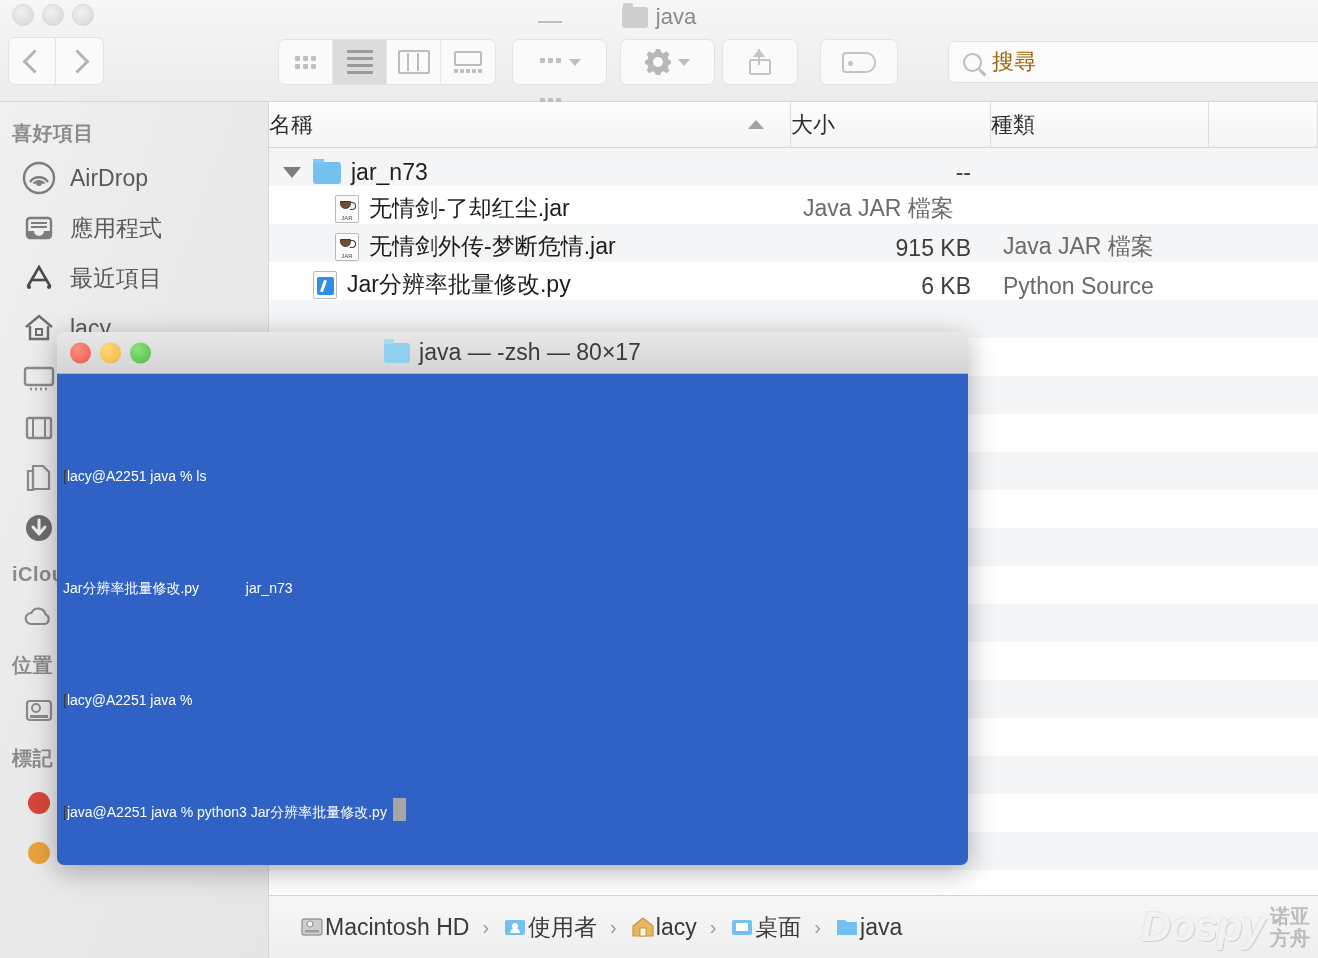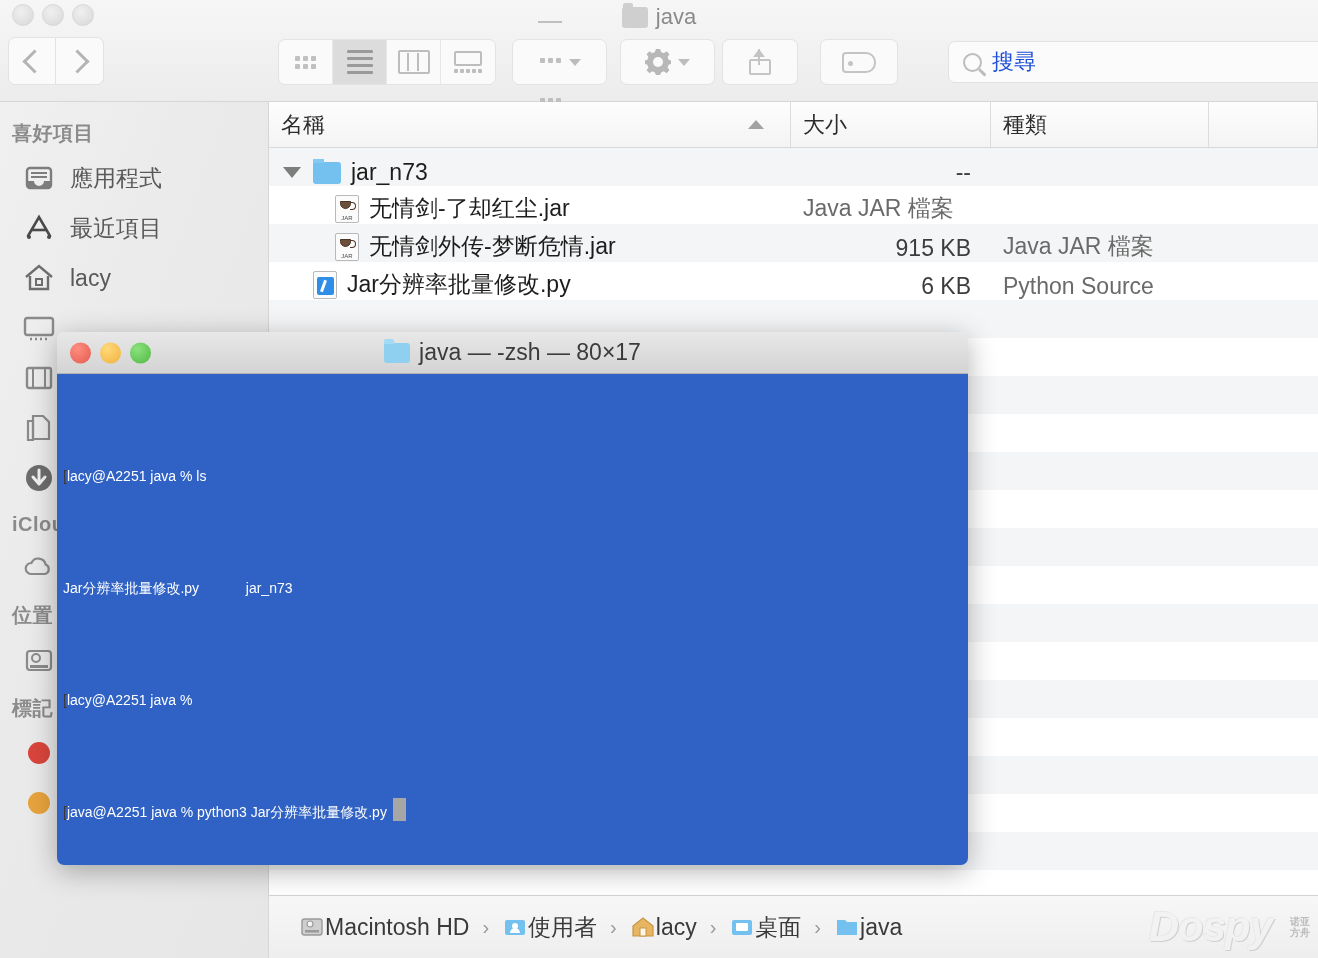--- a/index.html
+++ b/index.html
@@ -246,21 +246,21 @@
   }
   .search-icon:after {
     content: "";
     position: absolute;
     right: -7px; bottom: -4px;
     width: 9px; height: 2.5px;
     background: #bdbdbd;
     transform: rotate(45deg);
     border-radius: 1px;
   }
-  .search-ph { font-size: 22px; color: #1d4ed8; }
+  .search-ph { font-size: 22px; color: #a16207; }
 
   
   .finder-body { flex: 1 1 auto; display: flex; min-height: 0; }
 
   
   .sidebar {
     width: 269px;
     flex: 0 0 269px;
     background: linear-gradient(110deg, #f0f0f0 0%, #eaeaea 40%, #e6e6e6 100%);
     border-right: 1px solid #d6d6d6;
@@ -306,21 +306,20 @@
     align-items: stretch;
     background: linear-gradient(180deg,#fdfdfd,#f4f4f4);
     border-bottom: 1px solid #d8d8d8;
     flex: 0 0 45px;
     font-size: 22px;
     color: #2c2c2c;
   }
   .col-head .ch {
     display: flex;
     align-items: center;
-    padding-left: 12px;
     border-right: 1px solid #dcdcdc;
     box-sizing: border-box;
     position: relative;
   }
   .ch-name { width: 522px; }
   .ch-name .sortcaret {
     position: absolute;
     right: 26px;
     width: 0; height: 0;
     border-left: 8px solid transparent;
@@ -459,35 +458,35 @@
 
   .pbi { width: 26px; height: 26px; flex: 0 0 26px; }
 
   .watermark {
     position: absolute;
     right: 8px;
     top: 50%;
     transform: translateY(-50%);
     display: flex;
     align-items: center;
-    gap: 18px;
+    gap: 6px;
     opacity: 0.95;
   }
   .wm-main {
     font-size: 42px;
     font-weight: bold;
     font-style: italic;
     color: #f2f2f2;
     text-shadow: 1px 1px 0 #cfcfcf, -1px -1px 0 #e8e8e8;
     letter-spacing: -1px;
     font-family: "Liberation Sans", sans-serif;
   }
   .wm-cn {
     display: flex; flex-direction: column;
-    font-size: 10px;
+    font-size: 20px;
     color: #b9b9b9;
     line-height: 1.1;
     font-weight: bold;
   }
 
   
   .term-window {
     position: absolute;
     left: 57px;
     top: 332px;
@@ -679,20 +678,31 @@
         <span class="search-ph">搜尋</span>
       </div>
     </div>
 
     <div class="finder-body">
 
       <div class="sidebar">
 
         <div class="sb-header">喜好項目</div>
 
+        <div class="sb-item">
+          <span class="sb-ic">
+            <svg width="34" height="34" viewBox="0 0 34 34">
+              <circle cx="17" cy="17" r="15" fill="none" stroke="#7d7d7d" stroke-width="2.4"></circle>
+              <path d="M8 21 A11 11 0 0 1 26 21" fill="none" stroke="#7d7d7d" stroke-width="2.4"></path>
+              <path d="M11.5 22.5 A7.5 7.5 0 0 1 22.5 22.5" fill="none" stroke="#7d7d7d" stroke-width="2.4"></path>
+              <circle cx="17" cy="22" r="3" fill="#7d7d7d"></circle>
+            </svg>
+          </span>
+          <span>AirDrop</span>
+        </div>
 
         <div class="sb-item">
           <span class="sb-ic">
             <svg width="34" height="34" viewBox="0 0 34 34">
               <rect x="5" y="7" width="24" height="20" rx="3" fill="none" stroke="#7d7d7d" stroke-width="2.4"></rect>
               <line x1="9" y1="12" x2="25" y2="12" stroke="#7d7d7d" stroke-width="2"></line>
               <line x1="9" y1="16" x2="25" y2="16" stroke="#7d7d7d" stroke-width="2"></line>
               <path d="M5 20 h7 a5 5 0 0 0 10 0 h7 v4 a3 3 0 0 1 -3 3 h-18 a3 3 0 0 1 -3 -3 z" fill="#7d7d7d"></path>
             </svg>
           </span>

